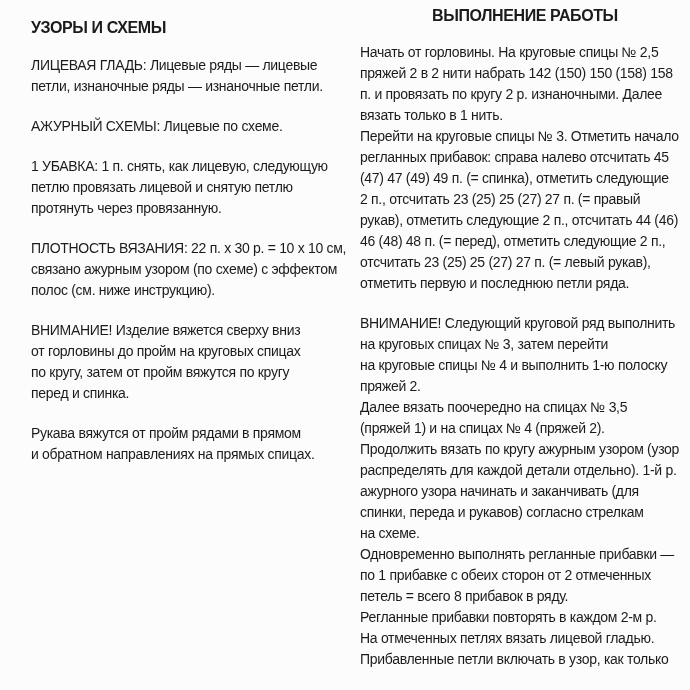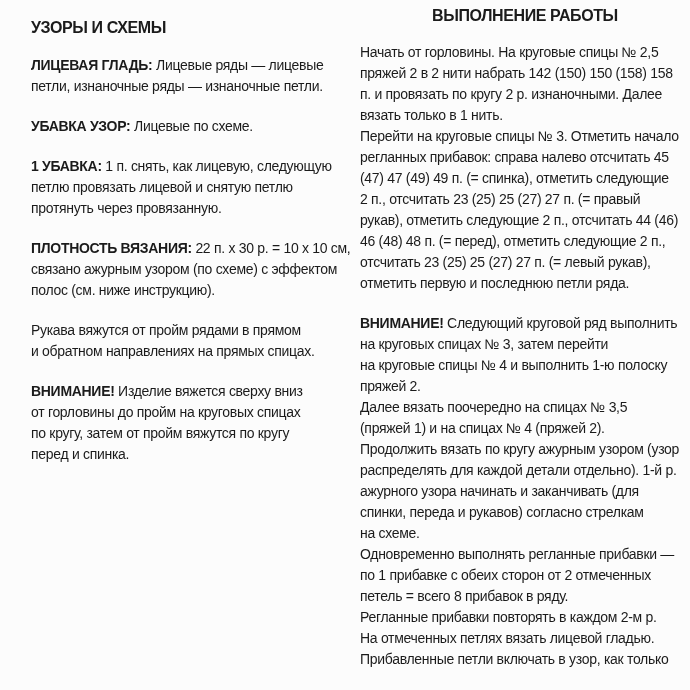--- a/index.html
+++ b/index.html
@@ -23,45 +23,45 @@
     margin: 0 0 17px 0;
   }
   #col-right .heading { margin-bottom: 16px; text-align: center; }
   .para {
     font-size: 14px;
     line-height: 21px;
     letter-spacing: -0.3px;
     white-space: pre;          
     margin: 0 0 19px 0;
   }
-  .para b { font-weight: 700; }
+  .para b { font-weight: 400; }
   #col-right .para-castlon { }
 </style>
 </head>
 <body>
 
 <main class="page">
 
   <section id="col-left" class="column">
     <h2 class="heading">УЗОРЫ И СХЕМЫ</h2>
     <p class="para"><b>ЛИЦЕВАЯ ГЛАДЬ:</b><span> Лицевые ряды — лицевые
 петли, изнаночные ряды — изнаночные петли.</span></p>
-    <p class="para"><b>УБАВКА УЗОР:</b><span> Лицевые по схеме.</span></p>
+    <p class="para"><b>АЖУРНЫЙ СХЕМЫ:</b><span> Лицевые по схеме.</span></p>
     <p class="para"><b>1 УБАВКА:</b><span> 1 п. снять, как лицевую, следующую
 петлю провязать лицевой и снятую петлю
 протянуть через провязанную.</span></p>
     <p class="para"><b>ПЛОТНОСТЬ ВЯЗАНИЯ:</b><span> 22 п. х 30 р. = 10 х 10 см,
 связано ажурным узором (по схеме) с эффектом
 полос (см. ниже инструкцию).</span></p>
-    <p class="para"><b></b><span>Рукава вяжутся от пройм рядами в прямом
-и обратном направлениях на прямых спицах.</span></p>
     <p class="para"><b>ВНИМАНИЕ!</b><span> Изделие вяжется сверху вниз
 от горловины до пройм на круговых спицах
 по кругу, затем от пройм вяжутся по кругу
 перед и спинка.</span></p>
+    <p class="para"><b></b><span>Рукава вяжутся от пройм рядами в прямом
+и обратном направлениях на прямых спицах.</span></p>
   </section>
 
   <section id="col-right" class="column">
     <h2 class="heading">ВЫПОЛНЕНИЕ РАБОТЫ</h2>
     <p class="para para-castlon"><b></b><span>Начать от горловины. На круговые спицы № 2,5
 пряжей 2 в 2 нити набрать 142 (150) 150 (158) 158
 п. и провязать по кругу 2 р. изнаночными. Далее
 вязать только в 1 нить.
 Перейти на круговые спицы № 3. Отметить начало
 регланных прибавок: справа налево отсчитать 45

